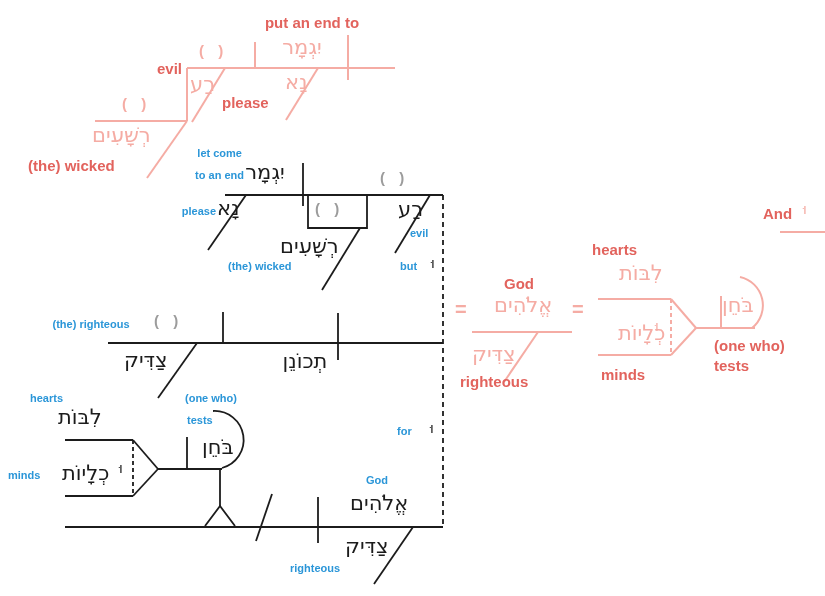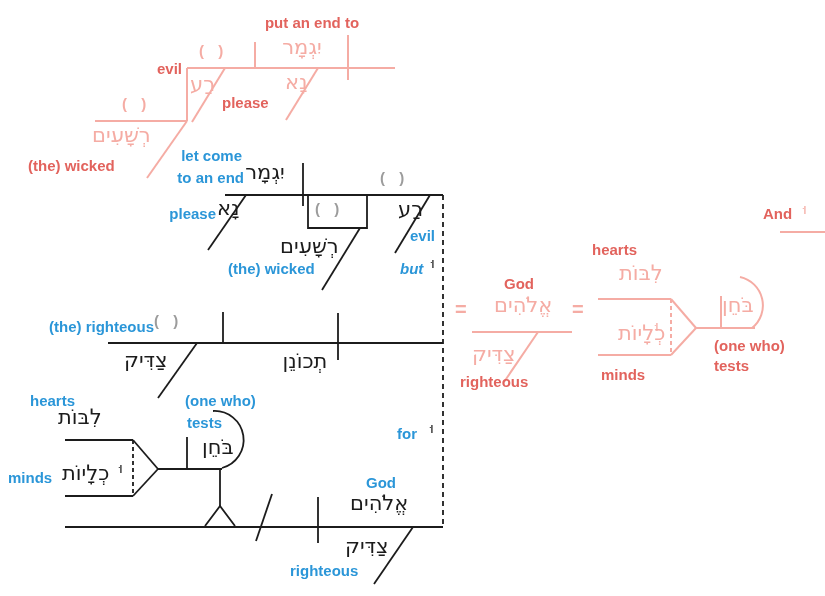--- a/index.html
+++ b/index.html
@@ -1,20 +1,20 @@
 <!DOCTYPE html>
 <html style="--blue: #2b96d8; --pink_dark: #e2635d; --pink_light: #f5aca4; --ink: #1c1c1c; --gray: #9c9c9c;"><head>
 <meta charset="utf-8">
 <style>
   html,body{margin:0;padding:0;background:#fff;}
   #canvas{position:relative;width:825px;height:596px;background:#ffffff;overflow:hidden;
           font-family:"Liberation Sans",sans-serif;}
   #lines{position:absolute;left:0;top:0;width:825px;height:596px;}
   .t{position:absolute;white-space:nowrap;line-height:1.2;}
-  .g {color:var(--blue);font-weight:bold;font-size:15px;}
+  .g {color:var(--blue);font-weight:bold;font-size:11px;}
   .gp{color:var(--pink_dark);font-weight:bold;font-size:15px;}
   .he {color:var(--ink);font-family:"DejaVu Sans",sans-serif;font-size:21px;line-height:1.1;}
   .hep{color:var(--pink_light);font-family:"DejaVu Sans",sans-serif;font-size:21px;line-height:1.1;}
   .pr {color:var(--gray);font-size:15px;letter-spacing:5px;font-weight:bold;}
   .prp{color:var(--pink_light);font-size:15px;letter-spacing:5px;font-weight:bold;}
   .vv {color:var(--ink);font-family:"DejaVu Sans",sans-serif;font-size:14px;}
   .vvp{color:var(--pink_light);font-family:"DejaVu Sans",sans-serif;font-size:14px;}
   .eq {color:var(--pink_light);font-size:20px;font-weight:bold;}
   .ctr{text-align:center;}
   .rt{text-align:right;}
@@ -94,25 +94,25 @@
   <div class="t g rt" style="left:158px;top:169px;width:86px;">to an end</div>
   <div class="t he ctr" style="left:240px;top:161px;width:50px;" dir="rtl">יִגְמָר</div>
   <div class="t pr" style="left:380px;top:169px;">( )</div>
   <div class="t g rt" style="left:150px;top:205px;width:66px;">please</div>
   <div class="t he" style="left:217px;top:197px;" dir="rtl">נָא</div>
   <div class="t pr" style="left:315px;top:200px;">( )</div>
   <div class="t he" style="left:280px;top:235px;" dir="rtl">רְשָׁעִים</div>
   <div class="t g" style="left:228px;top:260px;">(the) wicked</div>
   <div class="t he" style="left:398px;top:198px;" dir="rtl">רַע</div>
   <div class="t g" style="left:410px;top:227px;">evil</div>
-  <div class="t g" style="left:400px;top:260px;font-style:italic;">but</div>
+  <div class="t g" style="left:400px;top:260px;">but</div>
   <div class="t vv" style="left:431px;top:255px;" dir="rtl">וּ</div>
 
   <div class="t he ctr" style="left:276px;top:310px;width:58px;margin-top:40px;" dir="rtl">תְכוֹנֵן</div>
-  <div class="t g rt" style="left:28px;top:318px;width:126px;">(the) righteous</div>
+  <div class="t g rt" style="left:28px;top:318px;width:126px;text-align:center;">(the) righteous</div>
   <div class="t pr" style="left:154px;top:312px;">( )</div>
   <div class="t he" style="left:124px;top:349px;" dir="rtl">צַדִּיק</div>
 
   <div class="t g" style="left:30px;top:392px;">hearts</div>
   <div class="t he" style="left:58px;top:406px;" dir="rtl">לִבּוֹת</div>
   <div class="t g" style="left:8px;top:469px;">minds</div>
   <div class="t he" style="left:62px;top:462px;" dir="rtl">כְלָיוֹת</div>
   <div class="t vv" style="left:119px;top:460px;" dir="rtl">וּ</div>
   <div class="t g" style="left:185px;top:392px;">(one who)</div>
   <div class="t g" style="left:187px;top:414px;">tests</div>

